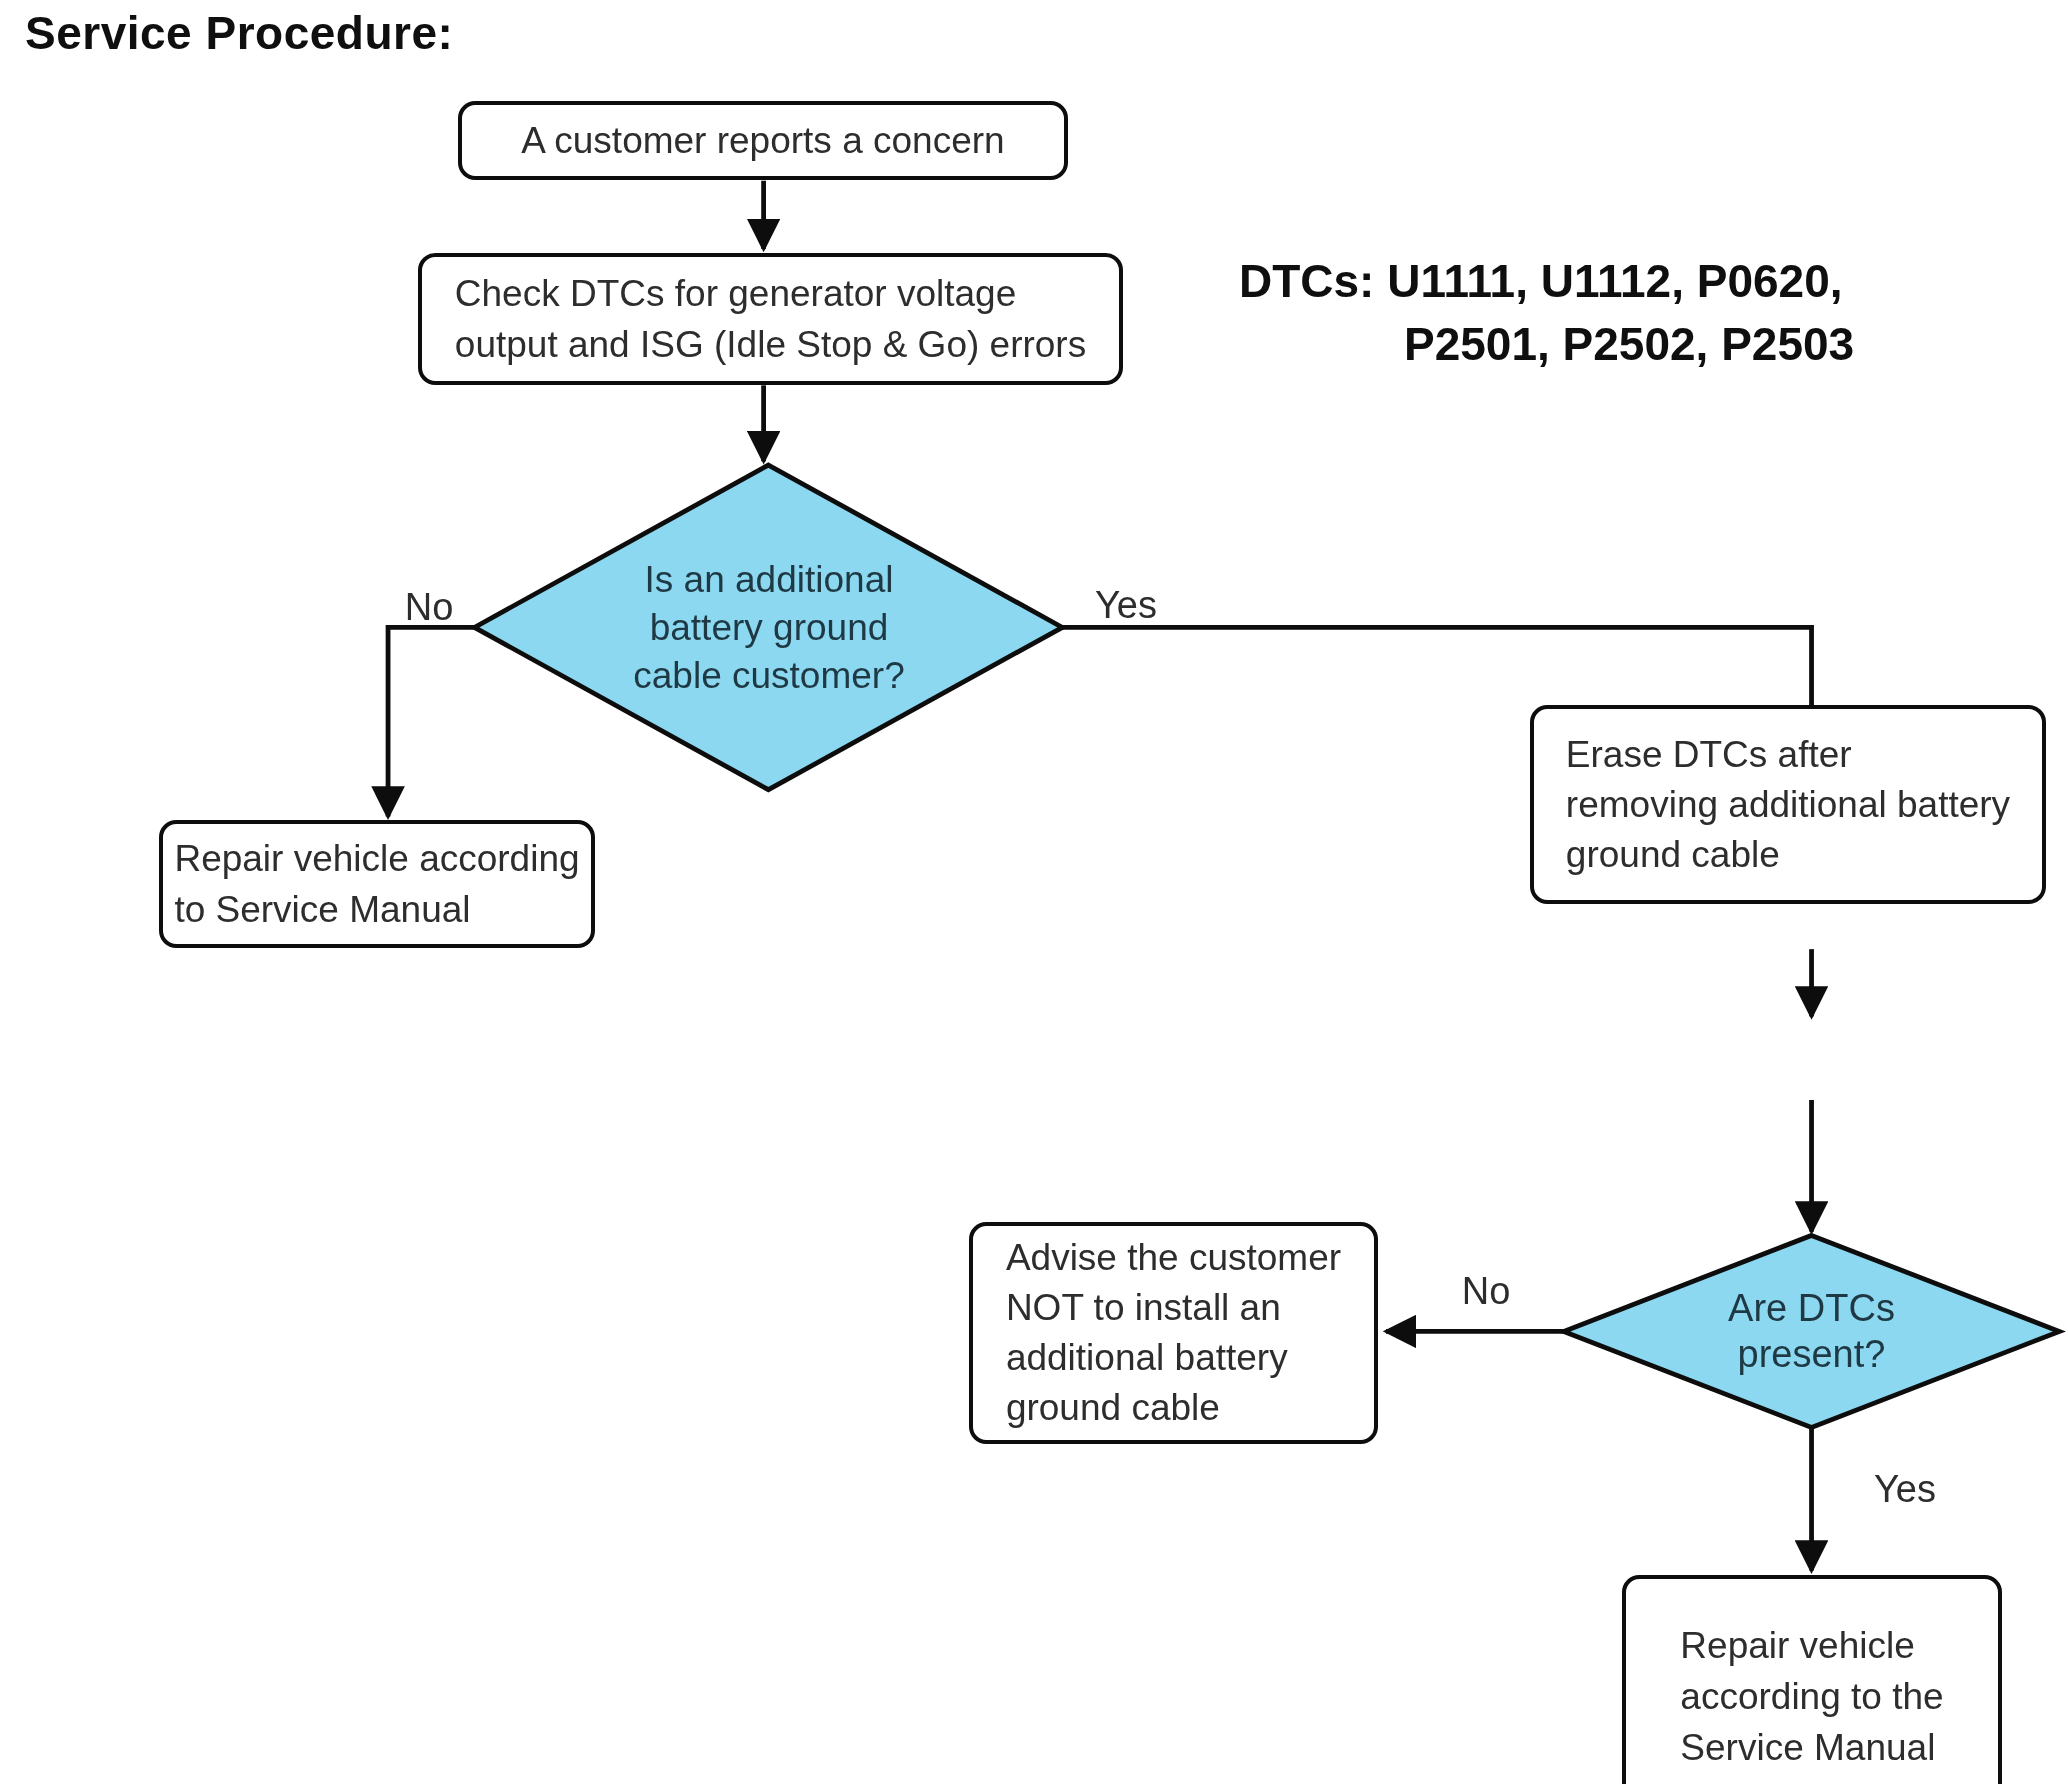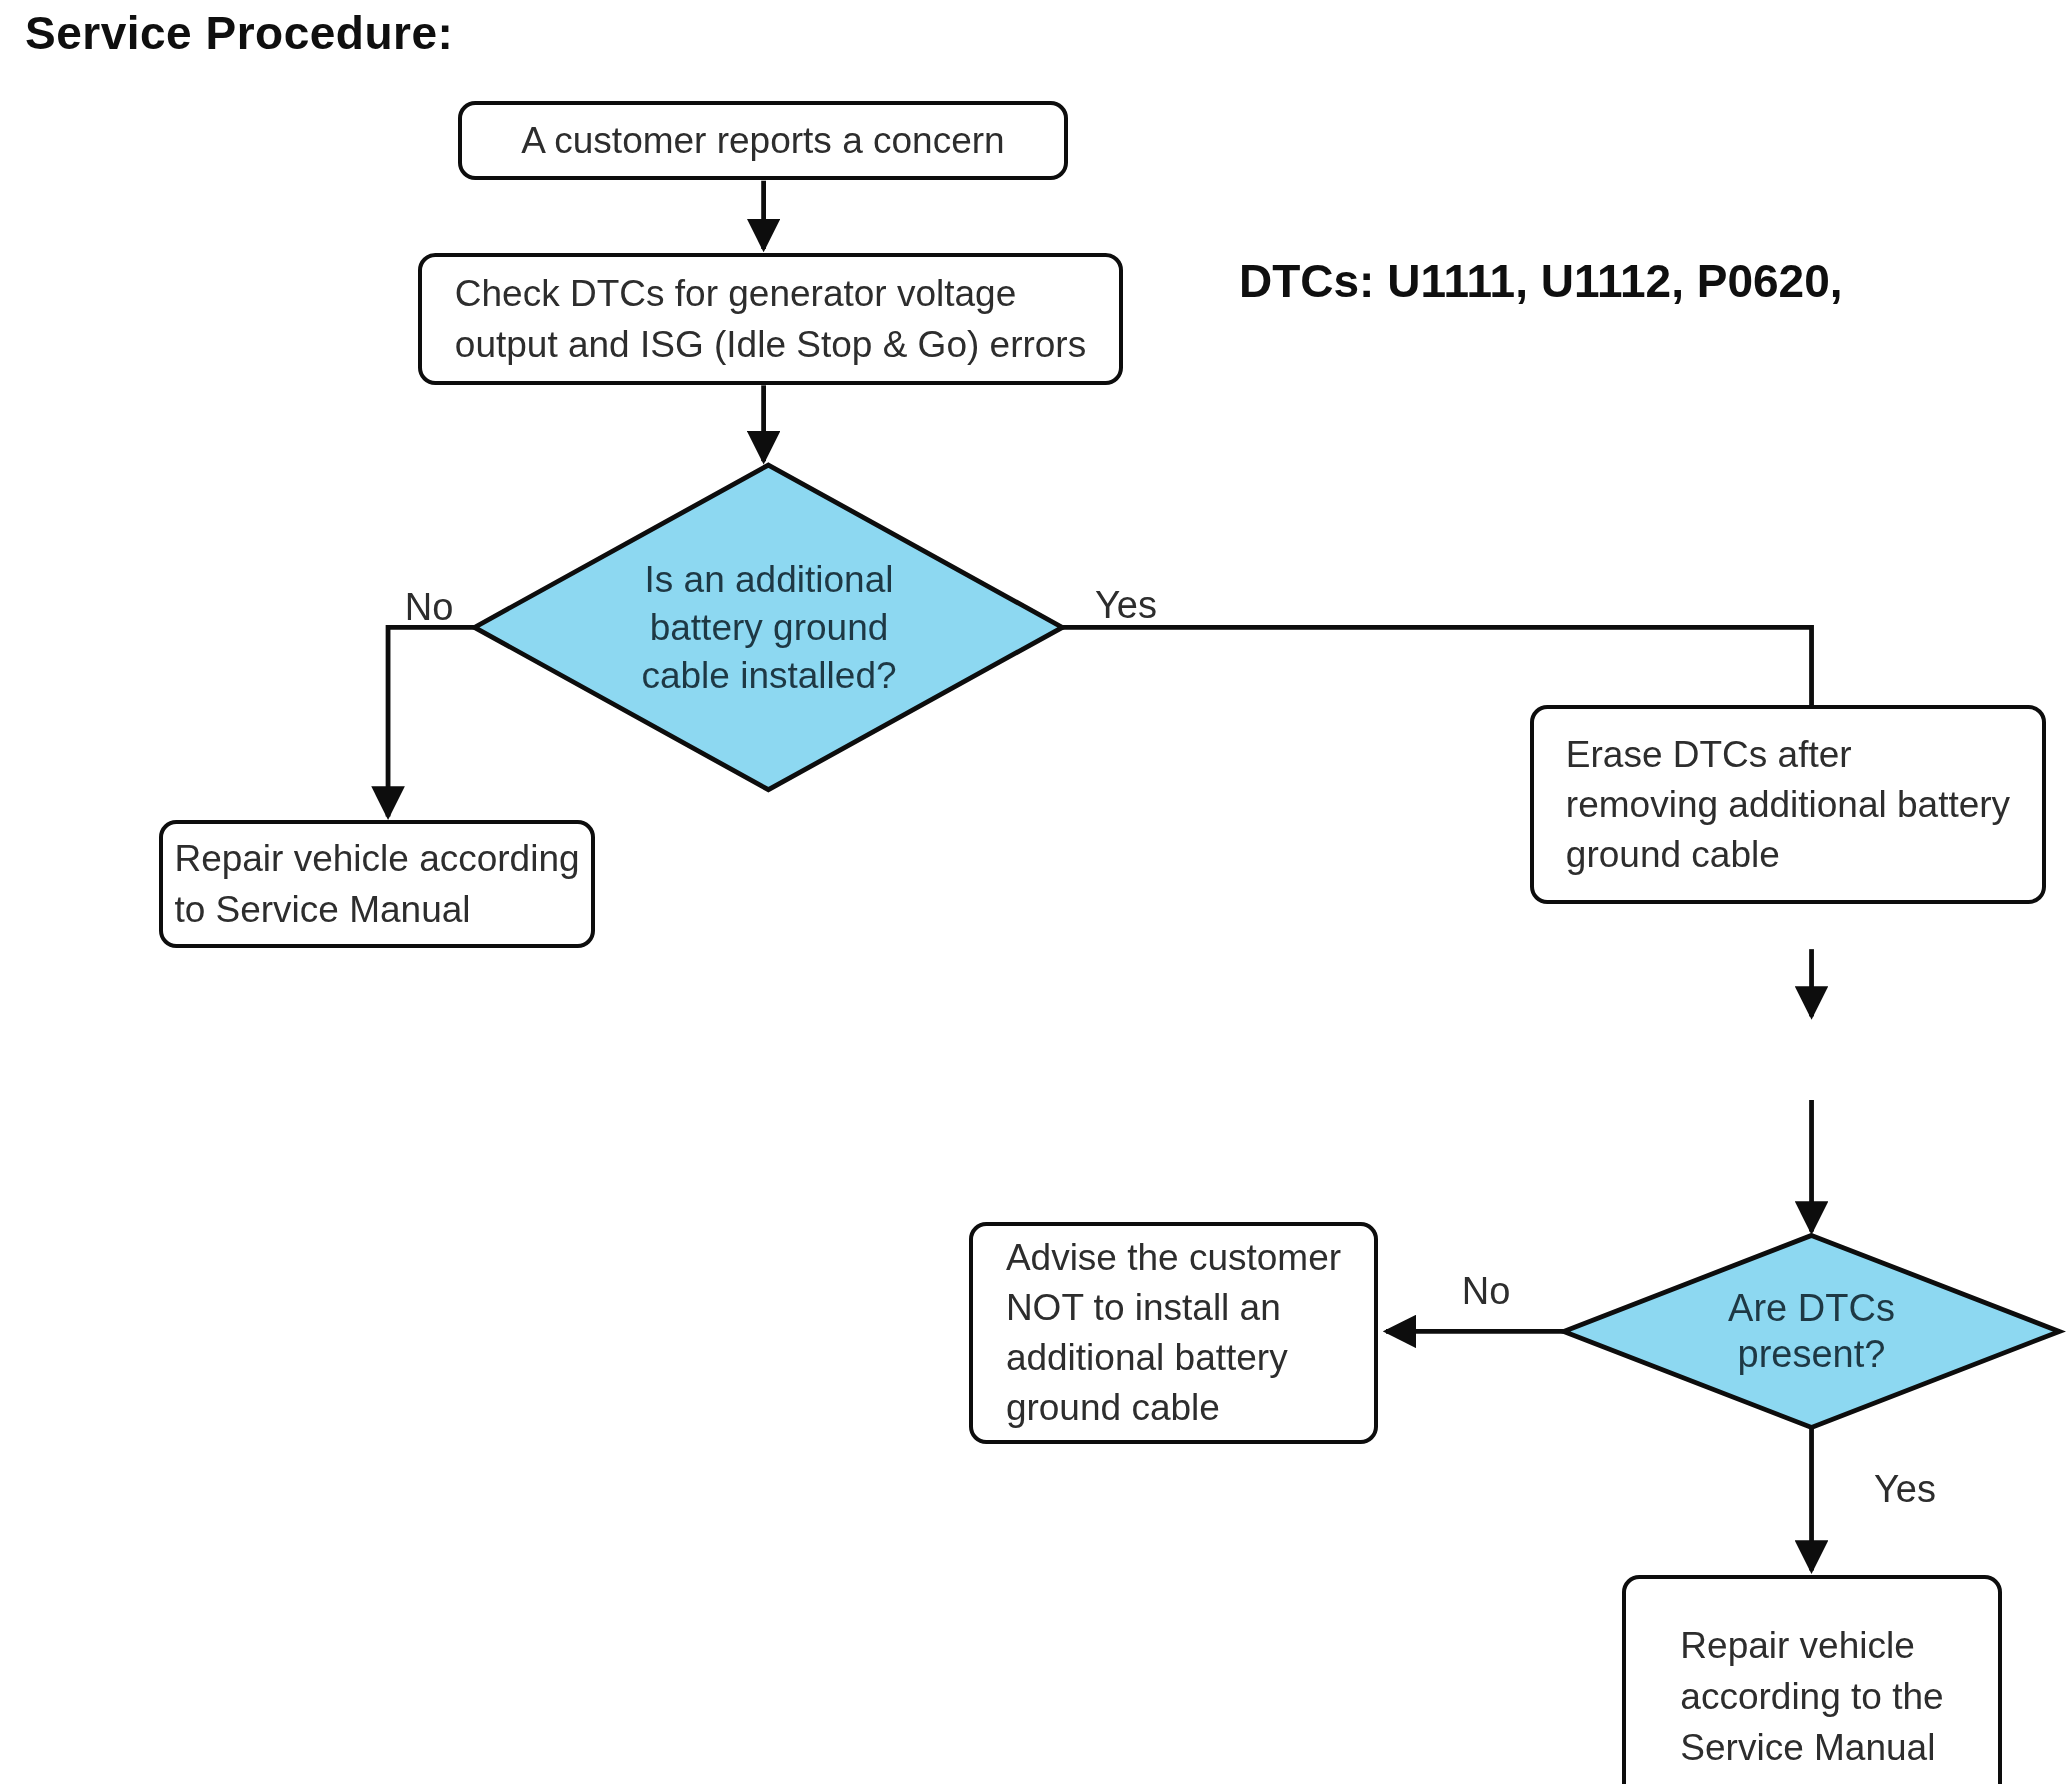--- a/index.html
+++ b/index.html
@@ -82,30 +82,31 @@
     <path d="M1886,1486 L1886,1635" fill="none" stroke="#0d0d0d" stroke-width="5" marker-end="url(#ah)"></path>
 
     <polygon points="800,484 1106,653 800,822 494,653" fill="var(--decision_fill, #8DD8F1)" stroke="#0d0d0d" stroke-width="5"></polygon>
     <polygon points="1886,1286 2144,1386 1886,1486 1628,1386" fill="var(--decision_fill, #8DD8F1)" stroke="#0d0d0d" stroke-width="5"></polygon>
   </svg>
 
   <div class="page-title">Service Procedure:</div>
 
   <div class="dtc-note">
     <div class="l1">DTCs: U1111, U1112, P0620,</div>
+    <div class="l2">P2501, P2502, P2503</div>
   </div>
 
   <div class="box" id="node-start">A customer reports a concern</div>
 
   <div class="box" id="node-check">Check DTCs for generator voltage
 output and ISG (Idle Stop &amp; Go) errors</div>
 
   <div class="dtext" id="dtext-cable">Is an additional
 battery ground
-cable installed?</div>
+cable customer?</div>
 
   <div class="box" id="node-repair-left">Repair vehicle according
 to Service Manual</div>
 
   <div class="box" id="node-erase">Erase DTCs after
 removing additional battery
 ground cable</div>
 
 
   <div class="dtext" id="dtext-dtcs">Are DTCs

